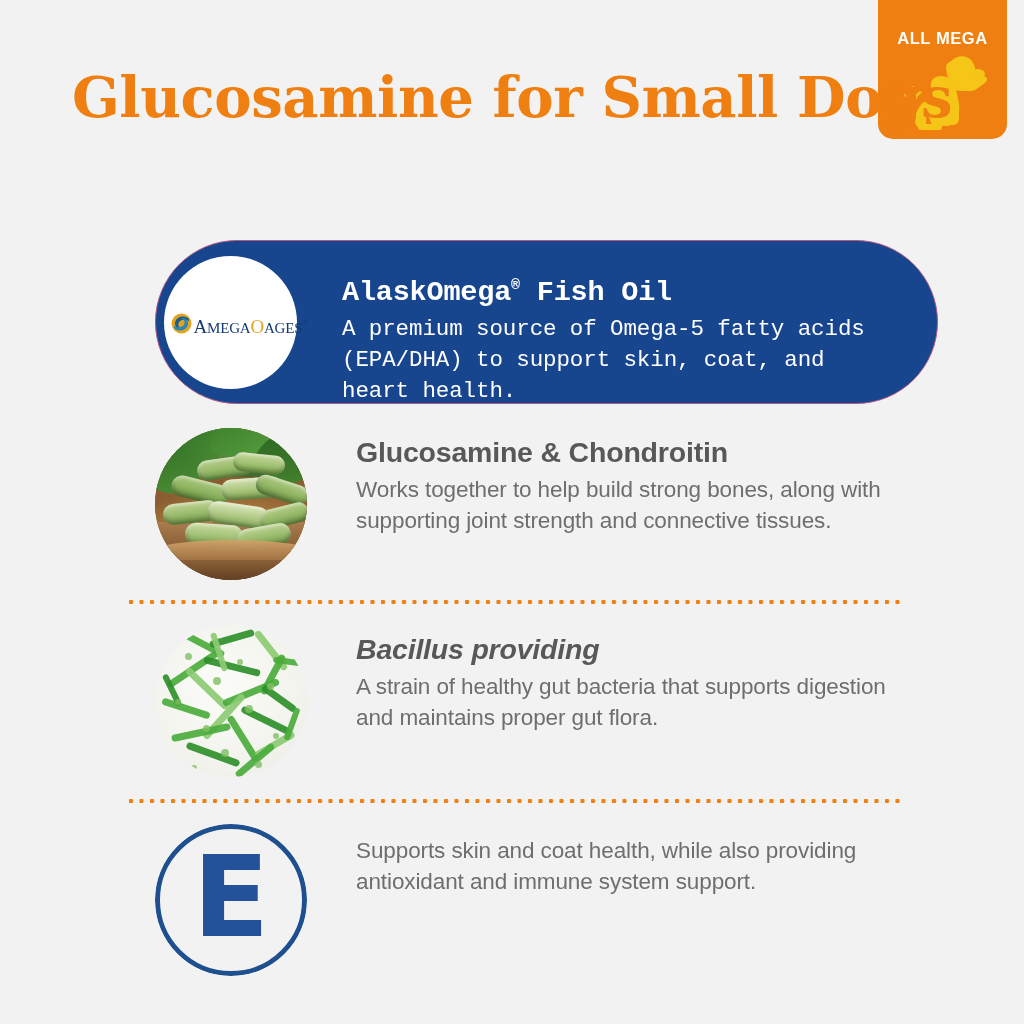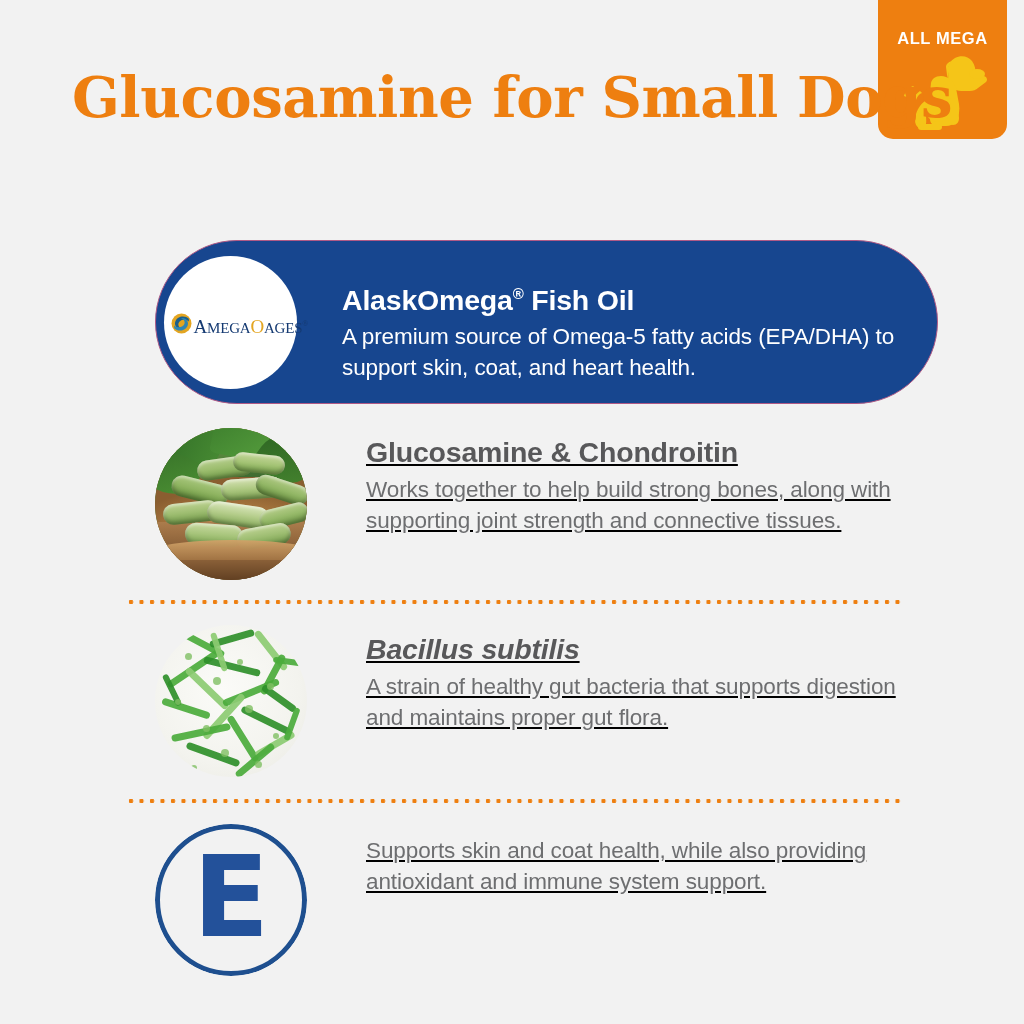--- a/index.html
+++ b/index.html
@@ -128,22 +128,23 @@
   }
   .logo-word .lg-a { color: #153a72; font-size: 19px; }
   .logo-word .lg-small { color: #153a72; font-size: 15px; }
   .logo-word .lg-o { color: #e3a521; font-size: 19px; }
   .logo-word .lg-small-gold { color: #153a72; font-size: 15px; }
   .logo-word .lg-reg { color: #153a72; font-size: 8px; vertical-align: super; }
 
   #featured-text {
     position: absolute;
     left: 186px;
-    top: 36px;
+    top: 28px;
     width: 560px;
+    font-family: Liberation Mono, monospace;
   }
   #featured-text .f-title {
     color: #ffffff;
     font-size: 28.5px;
     font-weight: bold;
     line-height: 34px;
     letter-spacing: -0.2px;
   }
   #featured-text .f-title .reg {
     font-size: 15px;
@@ -168,24 +169,23 @@
     position: absolute;
     left: 155px;
     top: 0;
     width: 152px;
     height: 152px;
     border-radius: 50%;
     overflow: hidden;
   }
   .row-text {
     position: absolute;
-    left: 366px;
+    left: 356px;
     top: 7px;
     width: 560px;
-    text-decoration: underline;
   }
   .row-text .r-title {
     color: #58585a;
     font-size: 28.5px;
     font-weight: bold;
     line-height: 35px;
     letter-spacing: -0.2px;
   }
   .row-text .r-title.italic { font-style: italic; }
   .row-text .r-body {
@@ -409,21 +409,21 @@
       <div class="spore" style="left:20px; top:74px; width:6px; height:6px;"></div>
       <div class="spore" style="left:90px; top:80px; width:8px; height:8px;"></div>
       <div class="spore" style="left:48px; top:100px;width:7px; height:7px;"></div>
       <div class="spore" style="left:118px;top:108px;width:6px; height:6px;"></div>
       <div class="spore" style="left:66px; top:124px;width:8px; height:8px;"></div>
       <div class="spore" style="left:36px; top:140px;width:6px; height:6px;"></div>
       <div class="spore" style="left:100px;top:136px;width:7px; height:7px;"></div>
     </div>
   </div>
   <div class="row-text">
-    <div class="r-title italic">Bacillus subtilis</div>
+    <div class="r-title italic">Bacillus providing</div>
     <div class="r-body">A strain of healthy gut bacteria that supports digestion and maintains proper gut flora.</div>
   </div>
 </div>
 
 <div class="divider" id="divider-2"></div>
 
 <div class="row" id="row-vitamin-e">
   <div class="row-icon">
     <div id="vitamin-e-mark">
       <span class="e-glyph">E</span>

